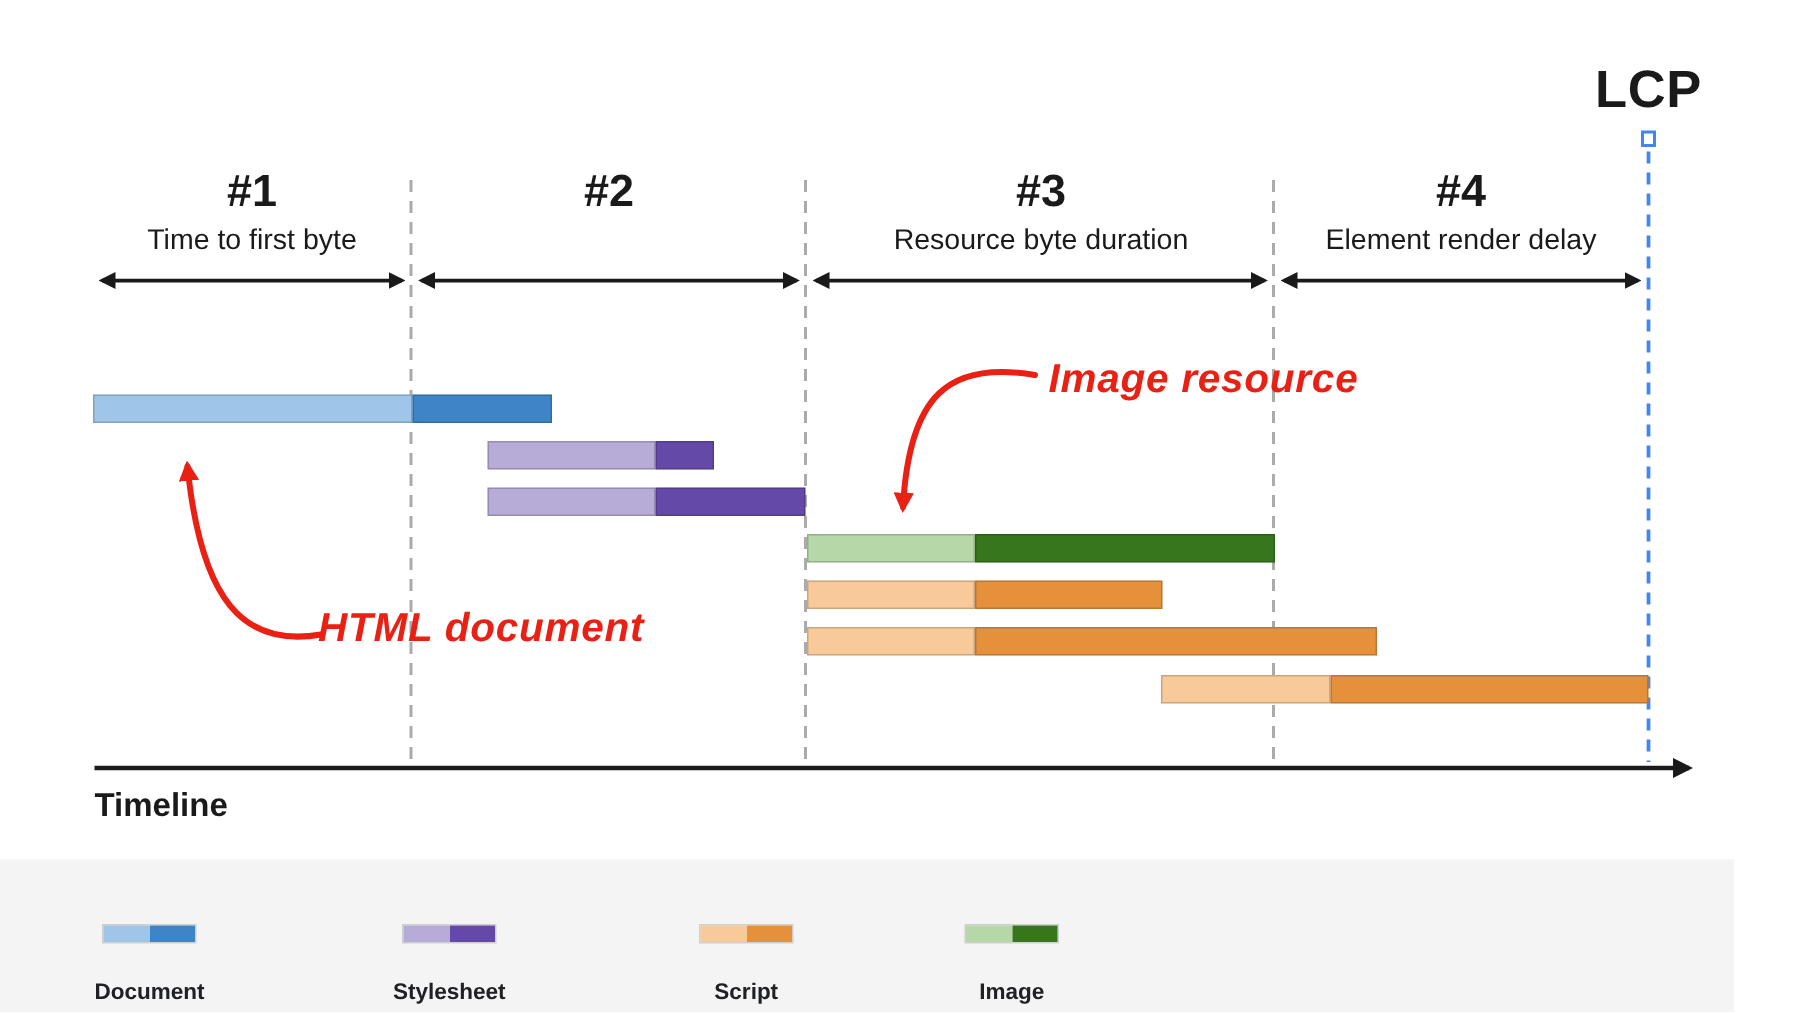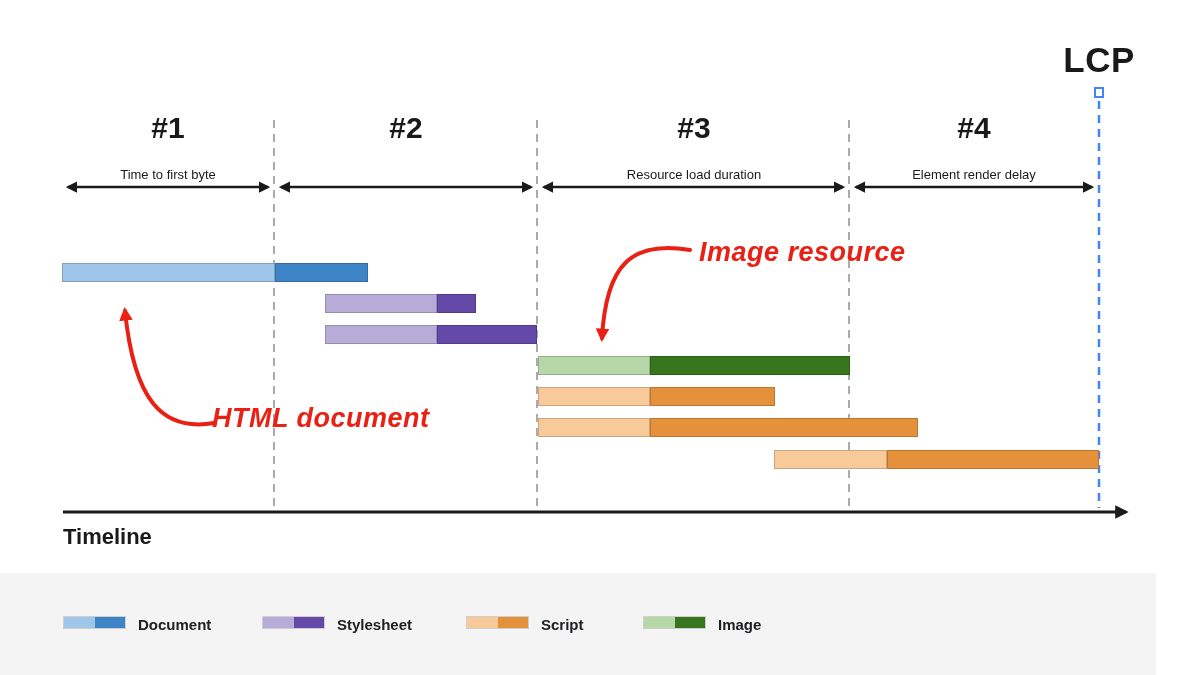--- a/index.html
+++ b/index.html
@@ -5,33 +5,33 @@
   html,body{margin:0;padding:0;background:#ffffff;}
   .stage{position:relative;width:1156px;height:675px;background:#ffffff;overflow:hidden;
          font-family:"Liberation Sans",sans-serif;color:#1a1a1a;}
   svg.overlay{position:absolute;left:0;top:0;width:1200px;height:675px;}
 
   .lcp-title{position:absolute;left:1039px;top:40px;width:120px;text-align:center;
              font-size:35px;font-weight:700;letter-spacing:0.5px;}
 
   .phase{position:absolute;top:111px;width:260px;text-align:center;}
   .phase .num{font-size:30px;font-weight:700;line-height:34px;}
-  .phase .nm{font-size:13px;font-weight:500;margin-top:21px;line-height:18px;}
+  .phase .nm{font-size:19px;font-weight:500;margin-top:7px;line-height:18px;}
   .p1{left:38px}.p2{left:276px}.p3{left:564px}.p4{left:844px}
 
   .seg{position:absolute;height:19px;box-sizing:border-box;border:1px solid rgba(0,0,0,0.18);}
 
   .annotation{position:absolute;font-style:italic;font-weight:700;letter-spacing:0.5px;white-space:nowrap;}
   .ann-image{left:699px;top:237px;font-size:27px;}
   .ann-html{left:212px;top:403px;font-size:27px;}
 
   .timeline-label{position:absolute;left:63px;top:524px;font-size:22px;font-weight:700;}
 
   .legend{position:absolute;left:0;top:573px;width:1200px;height:102px;background:#f4f4f4;}
-  .legend-item{position:absolute;top:43px;display:flex;gap:12px;}
+  .legend-item{position:absolute;top:43px;display:flex;align-items:center;gap:24px;flex-direction:column;}
   .li1{left:63px}.li2{left:262px}.li3{left:466px}.li4{left:643px}
   .sw{display:flex;width:63px;height:13px;box-sizing:border-box;border:1px solid rgba(0,0,0,0.15);}
   .sw .half{flex:1 1 50%;}
   .legend-item .lbl{font-size:15px;font-weight:700;color:#202124;}
 </style>
 </head>
 <body>
 
 <div class="stage">
 
@@ -67,21 +67,21 @@
 
   <div class="phase p1">
     <div class="num">#1</div>
     <div class="nm">Time to first byte</div>
   </div>
   <div class="phase p2">
     <div class="num">#2</div>
   </div>
   <div class="phase p3">
     <div class="num">#3</div>
-    <div class="nm">Resource load duration</div>
+    <div class="nm">Resource byte duration</div>
   </div>
   <div class="phase p4">
     <div class="num">#4</div>
     <div class="nm">Element render delay</div>
   </div>
 
   <div>
       <div class="seg" style="left: 62px; top: 263px; width: 213px; background: rgb(159, 197, 232);"></div>
       <div class="seg" style="left: 275px; top: 263px; width: 93px; background: rgb(61, 133, 198);"></div>
       <div class="seg" style="left: 325px; top: 294px; width: 112px; background: rgb(183, 171, 216);"></div>

